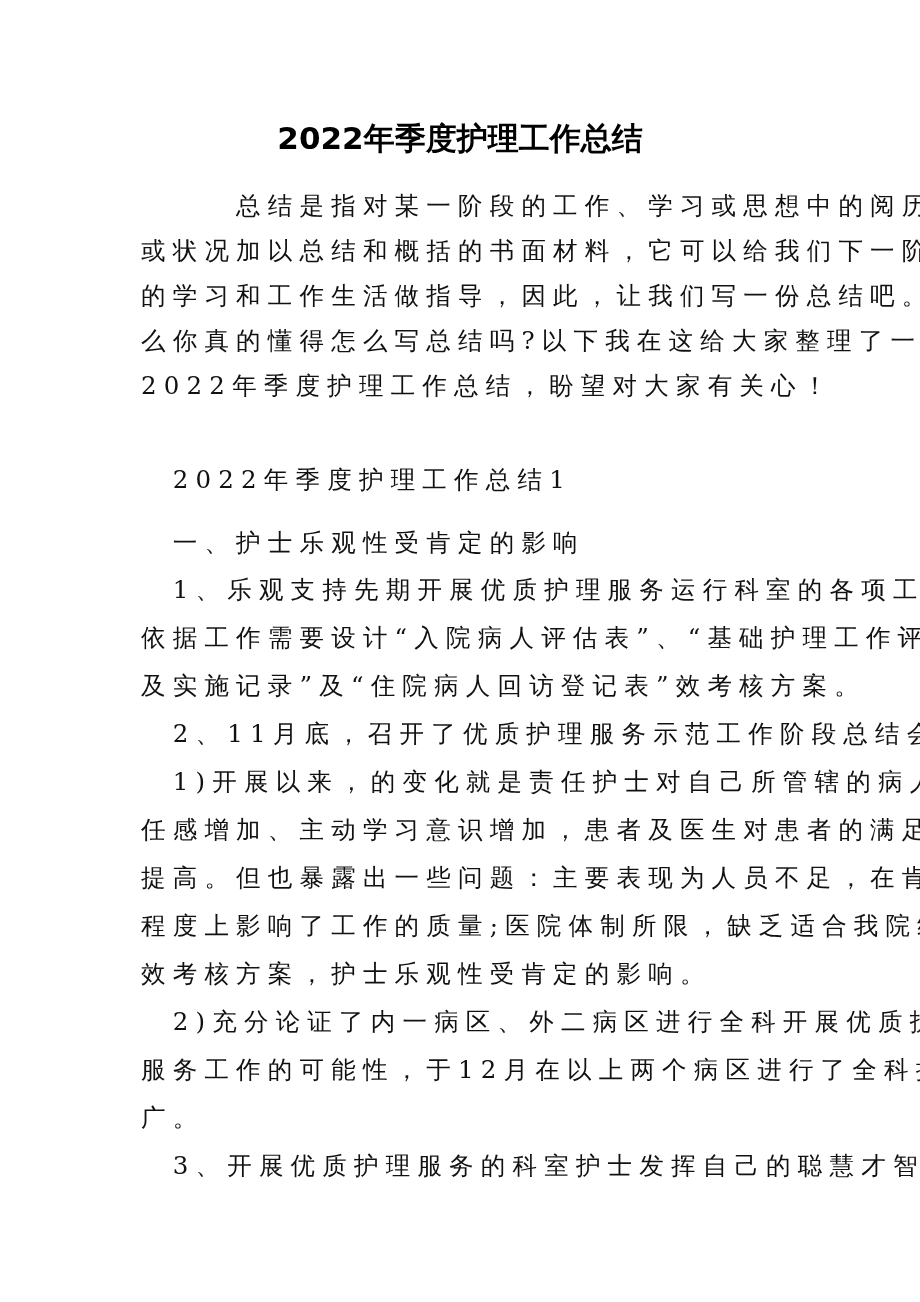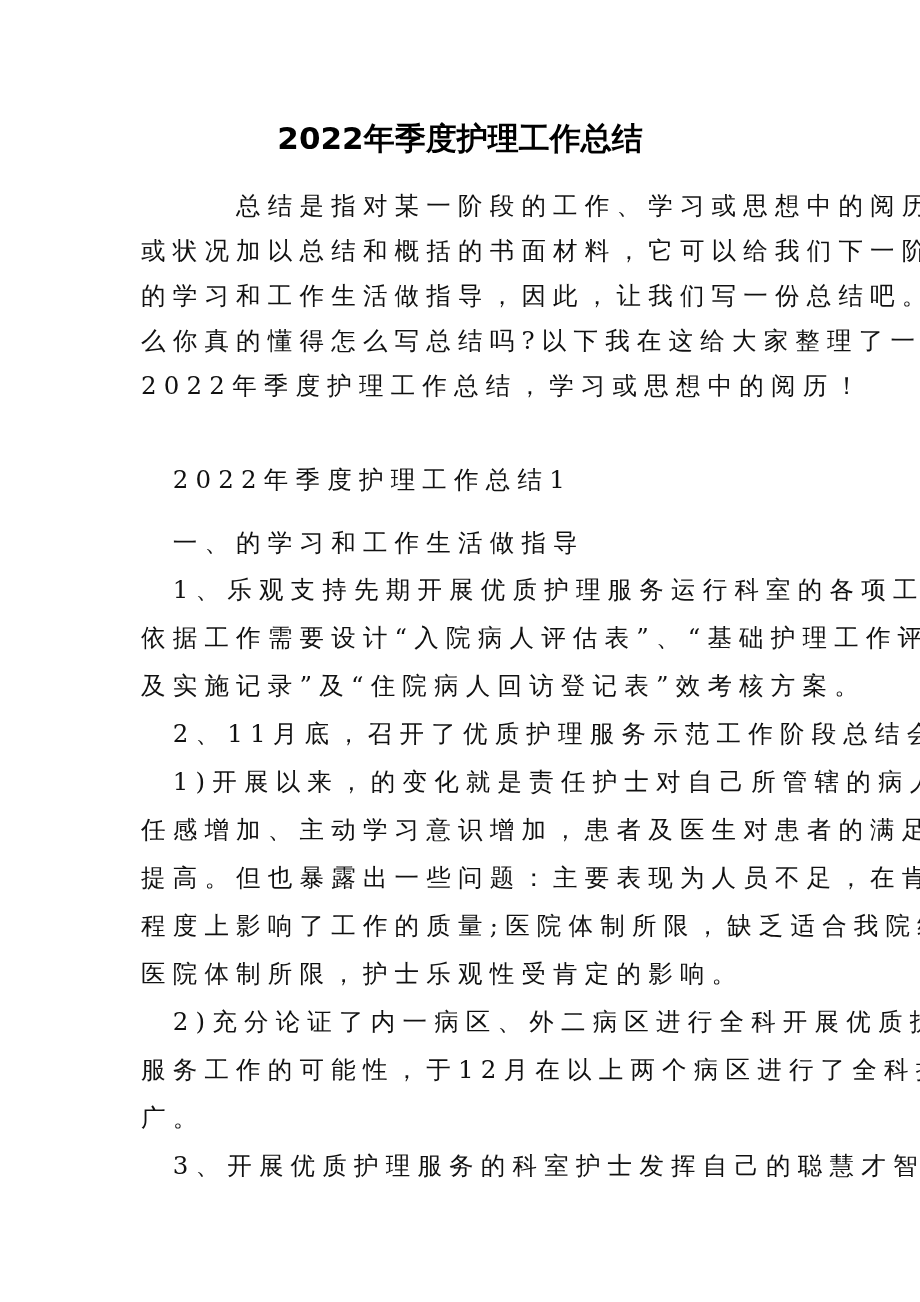--- a/index.html
+++ b/index.html
@@ -20,31 +20,31 @@
 </head>
 <body>
 
 <div class="page">
   <div class="title">2022年季度护理工作总结</div>
 
   <div class="line" style="top:190px">　　　总结是指对某一阶段的工作、学习或思想中的阅历</div>
   <div class="line" style="top:235px">或状况加以总结和概括的书面材料，它可以给我们下一阶段</div>
   <div class="line" style="top:280px">的学习和工作生活做指导，因此，让我们写一份总结吧。那</div>
   <div class="line" style="top:325px">么你真的懂得怎么写总结吗?以下我在这给大家整理了一些</div>
-  <div class="line" style="top:370px">2022年季度护理工作总结，学习或思想中的阅历！</div>
+  <div class="line" style="top:370px">2022年季度护理工作总结，盼望对大家有关心！</div>
 
   <div class="line" style="top:464px">　2022年季度护理工作总结1</div>
 
-  <div class="line" style="top:527px">　一、的学习和工作生活做指导</div>
+  <div class="line" style="top:527px">　一、护士乐观性受肯定的影响</div>
   <div class="line" style="top:574px">　1、乐观支持先期开展优质护理服务运行科室的各项工作，</div>
   <div class="line" style="top:622px">依据工作需要设计“入院病人评估表”、“基础护理工作评估</div>
   <div class="line" style="top:670px">及实施记录”及“住院病人回访登记表”效考核方案。</div>
   <div class="line" style="top:718px">　2、11月底，召开了优质护理服务示范工作阶段总结会。</div>
   <div class="line" style="top:766px">　1)开展以来，的变化就是责任护士对自己所管辖的病人责</div>
   <div class="line" style="top:814px">任感增加、主动学习意识增加，患者及医生对患者的满足度</div>
   <div class="line" style="top:862px">提高。但也暴露出一些问题：主要表现为人员不足，在肯定</div>
   <div class="line" style="top:910px">程度上影响了工作的质量;医院体制所限，缺乏适合我院绩</div>
-  <div class="line" style="top:958px">医院体制所限，护士乐观性受肯定的影响。</div>
+  <div class="line" style="top:958px">效考核方案，护士乐观性受肯定的影响。</div>
   <div class="line" style="top:1006px">　2)充分论证了内一病区、外二病区进行全科开展优质护理</div>
   <div class="line" style="top:1054px">服务工作的可能性，于12月在以上两个病区进行了全科推</div>
   <div class="line" style="top:1102px">广。</div>
   <div class="line" style="top:1150px">　3、开展优质护理服务的科室护士发挥自己的聪慧才智，</div>
 </div>
 
 </body></html>

